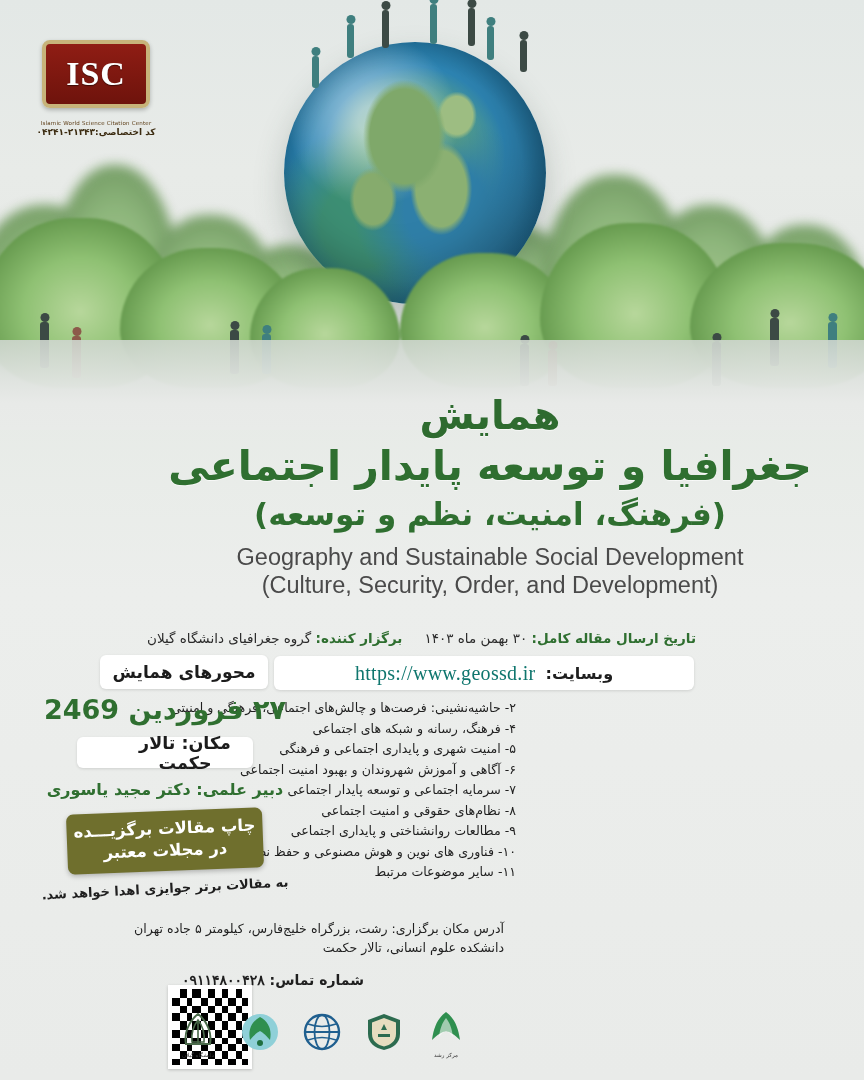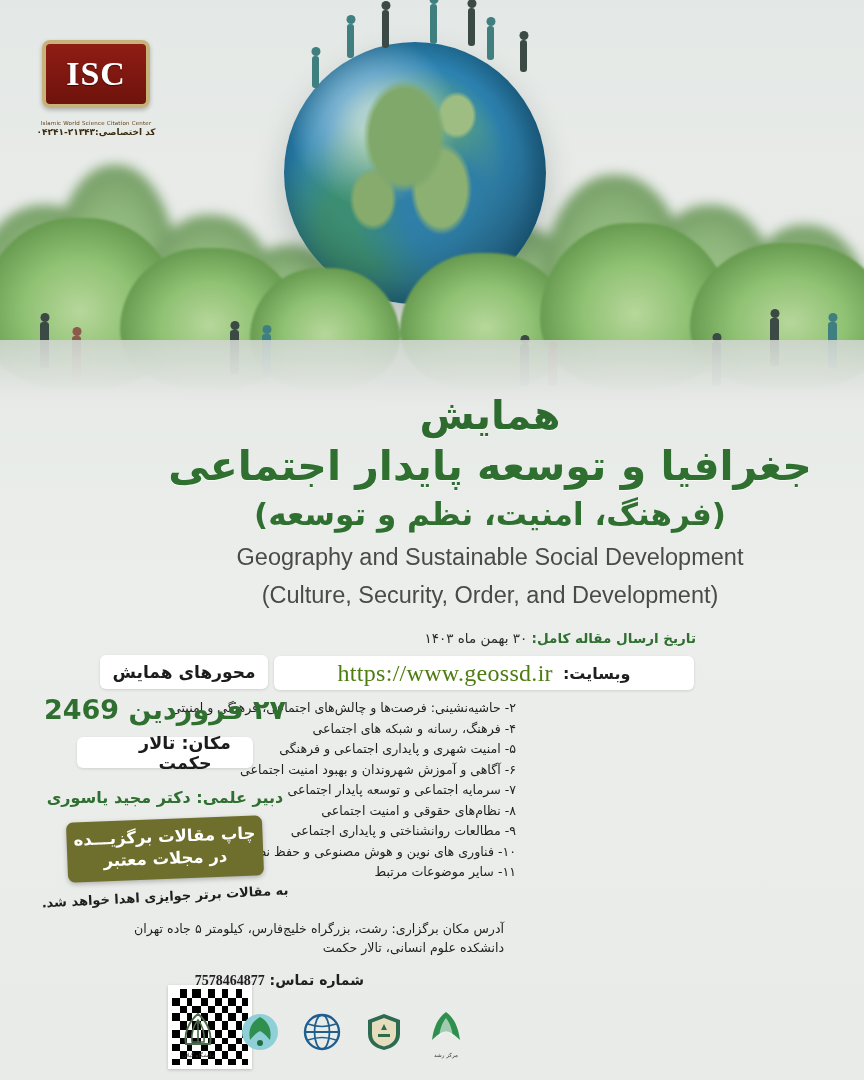--- a/index.html
+++ b/index.html
@@ -103,41 +103,41 @@
     text-shadow: 0 1px 0 rgba(255,255,255,.6);
   }
   .t-main {
     font-size: 41px; font-weight: bold; color:#2f6f30; margin-top: 4px;
     letter-spacing:-1.2px; text-shadow: 0 1px 0 rgba(255,255,255,.6);
   }
   .t-sub {
     font-size: 31px; font-weight: bold; color:#2f6f30; margin-top: 6px; letter-spacing:-.5px;
   }
   .t-en1 { font-family:"Liberation Sans", sans-serif; font-size: 23.5px; color:#4a4a4a; margin-top: 12px; direction: ltr; }
-  .t-en2 { font-family:"Liberation Sans", sans-serif; font-size: 23.5px; color:#4a4a4a; margin-top: 11px; direction: ltr; }
+  .t-en2 { font-family:"Liberation Sans", sans-serif; font-size: 23.5px; color:#4a4a4a; margin-top: 1px; direction: ltr; }
 
   
   .orgrow {
     position:absolute; right: 168px; top: 630px; width: 620px;
     display:flex; justify-content:flex-start; gap: 22px; align-items:center;
     font-size: 13.5px; color:#2b2b2b;
   }
   .lbl-green { color:#2f6f30; font-weight:bold; }
 
   
   .webbar {
     position:absolute; right: 170px; top: 656px; width: 420px; height: 34px;
     background:#fff; border-radius: 6px;
     display:flex; align-items:center; justify-content:center; gap: 10px;
     box-shadow: 0 1px 3px rgba(0,0,0,.12);
   }
   .webbar .lab { font-size: 16px; font-weight:bold; color:#1f1f1f; }
   .webbar .url {
     font-family:"Liberation Serif", serif; direction: ltr;
-    font-size: 24px; color:#4d7c0f; letter-spacing:.3px;
+    font-size: 20px; color:#0f766e; letter-spacing:.3px;
   }
 
   
   .axes-title {
     position:absolute; right: 596px; top: 655px; width: 168px; height: 34px;
     background:#fff; border-radius:6px; display:flex; align-items:center; justify-content:center;
     font-size: 17px; font-weight:bold; color:#1c1c1c;
     box-shadow: 0 1px 3px rgba(0,0,0,.12);
   }
   .axes {
@@ -155,21 +155,21 @@
   .date-fa { font-size: 27px; font-weight:bold; color:#2f6f30; letter-spacing:-.5px; }
   .date-en { font-size: 26px; font-weight:bold; color:#2f6f30; direction:ltr; margin-top: 6px; font-family:"Liberation Sans",sans-serif; }
   .place {
     margin: 12px auto 0; width: 176px; height: 31px; background:#fff; border-radius:6px;
     display:flex; align-items:center; justify-content:center;
     font-size: 17.5px; font-weight:bold; color:#1c1c1c;
     box-shadow: 0 1px 3px rgba(0,0,0,.12);
     padding-left: 40px;
   }
   .sec1 { margin-top: 14px; font-size: 17px; font-weight:bold; color:#2f6f30; }
-  .sec2 { margin-top: 20px; font-size: 16px; font-weight:bold; color:#2f6f30; }
+  .sec2 { margin-top: 12px; font-size: 16px; font-weight:bold; color:#2f6f30; }
   .ribbon {
     margin: 12px auto 0; width: 196px; padding: 7px 6px 9px;
     background:#6f6f2d; border-radius: 7px; color:#fff; transform: rotate(-2.2deg);
     box-shadow: 0 2px 5px rgba(0,0,0,.25);
   }
   .ribbon div { font-size: 16.5px; font-weight:bold; line-height: 22px; }
   .award { margin: 10px auto 0; width: 250px; font-size: 13px; color:#1f1f1f; transform: rotate(-3deg); font-weight:bold; }
 
   
   .addr {
@@ -304,20 +304,24 @@
     <div class="t-main">جغرافیا و توسعه پایدار اجتماعی</div>
     <div class="t-sub">(فرهنگ، امنیت، نظم و توسعه)</div>
     <div class="t-en1">Geography and Sustainable Social Development</div>
     <div class="t-en2">(Culture, Security, Order, and Development)</div>
   </div>
 
   <div class="orgrow">
     <div>
       <span class="lbl-green">تاریخ ارسال مقاله کامل:</span>
       <span>۳۰ بهمن ماه ۱۴۰۳</span>
+    </div>
+    <div>
+      <span class="lbl-green">برگزار کننده:</span>
+      <span>گروه جغرافیای دانشگاه گیلان</span>
     </div>
   </div>
 
   <div class="webbar">
     <span class="lab">وبسایت:</span>
     <span class="url">https://www.geossd.ir</span>
   </div>
 
   <div class="axes-title">
     <span>محورهای همایش</span>
@@ -348,21 +352,21 @@
     </div>
     <div class="award">به مقالات برتر جوایزی اهدا خواهد شد.</div>
   </div>
 
   <div class="addr">
     <div>آدرس مکان برگزاری: رشت، بزرگراه خلیج‌فارس، کیلومتر ۵ جاده تهران</div>
     <div>دانشکده علوم انسانی، تالار حکمت</div>
   </div>
   <div class="phone">
     <span>شماره تماس:</span>
-    <span class="num">7578464877</span>
+    <span class="num">۰۹۱۱۴۸۰۰۴۲۸</span>
   </div>
 
   <div class="qr">
     <div class="grid"></div>
   </div>
 
   <div class="logos">
 
     <div class="logo green">
       <div class="mark">

